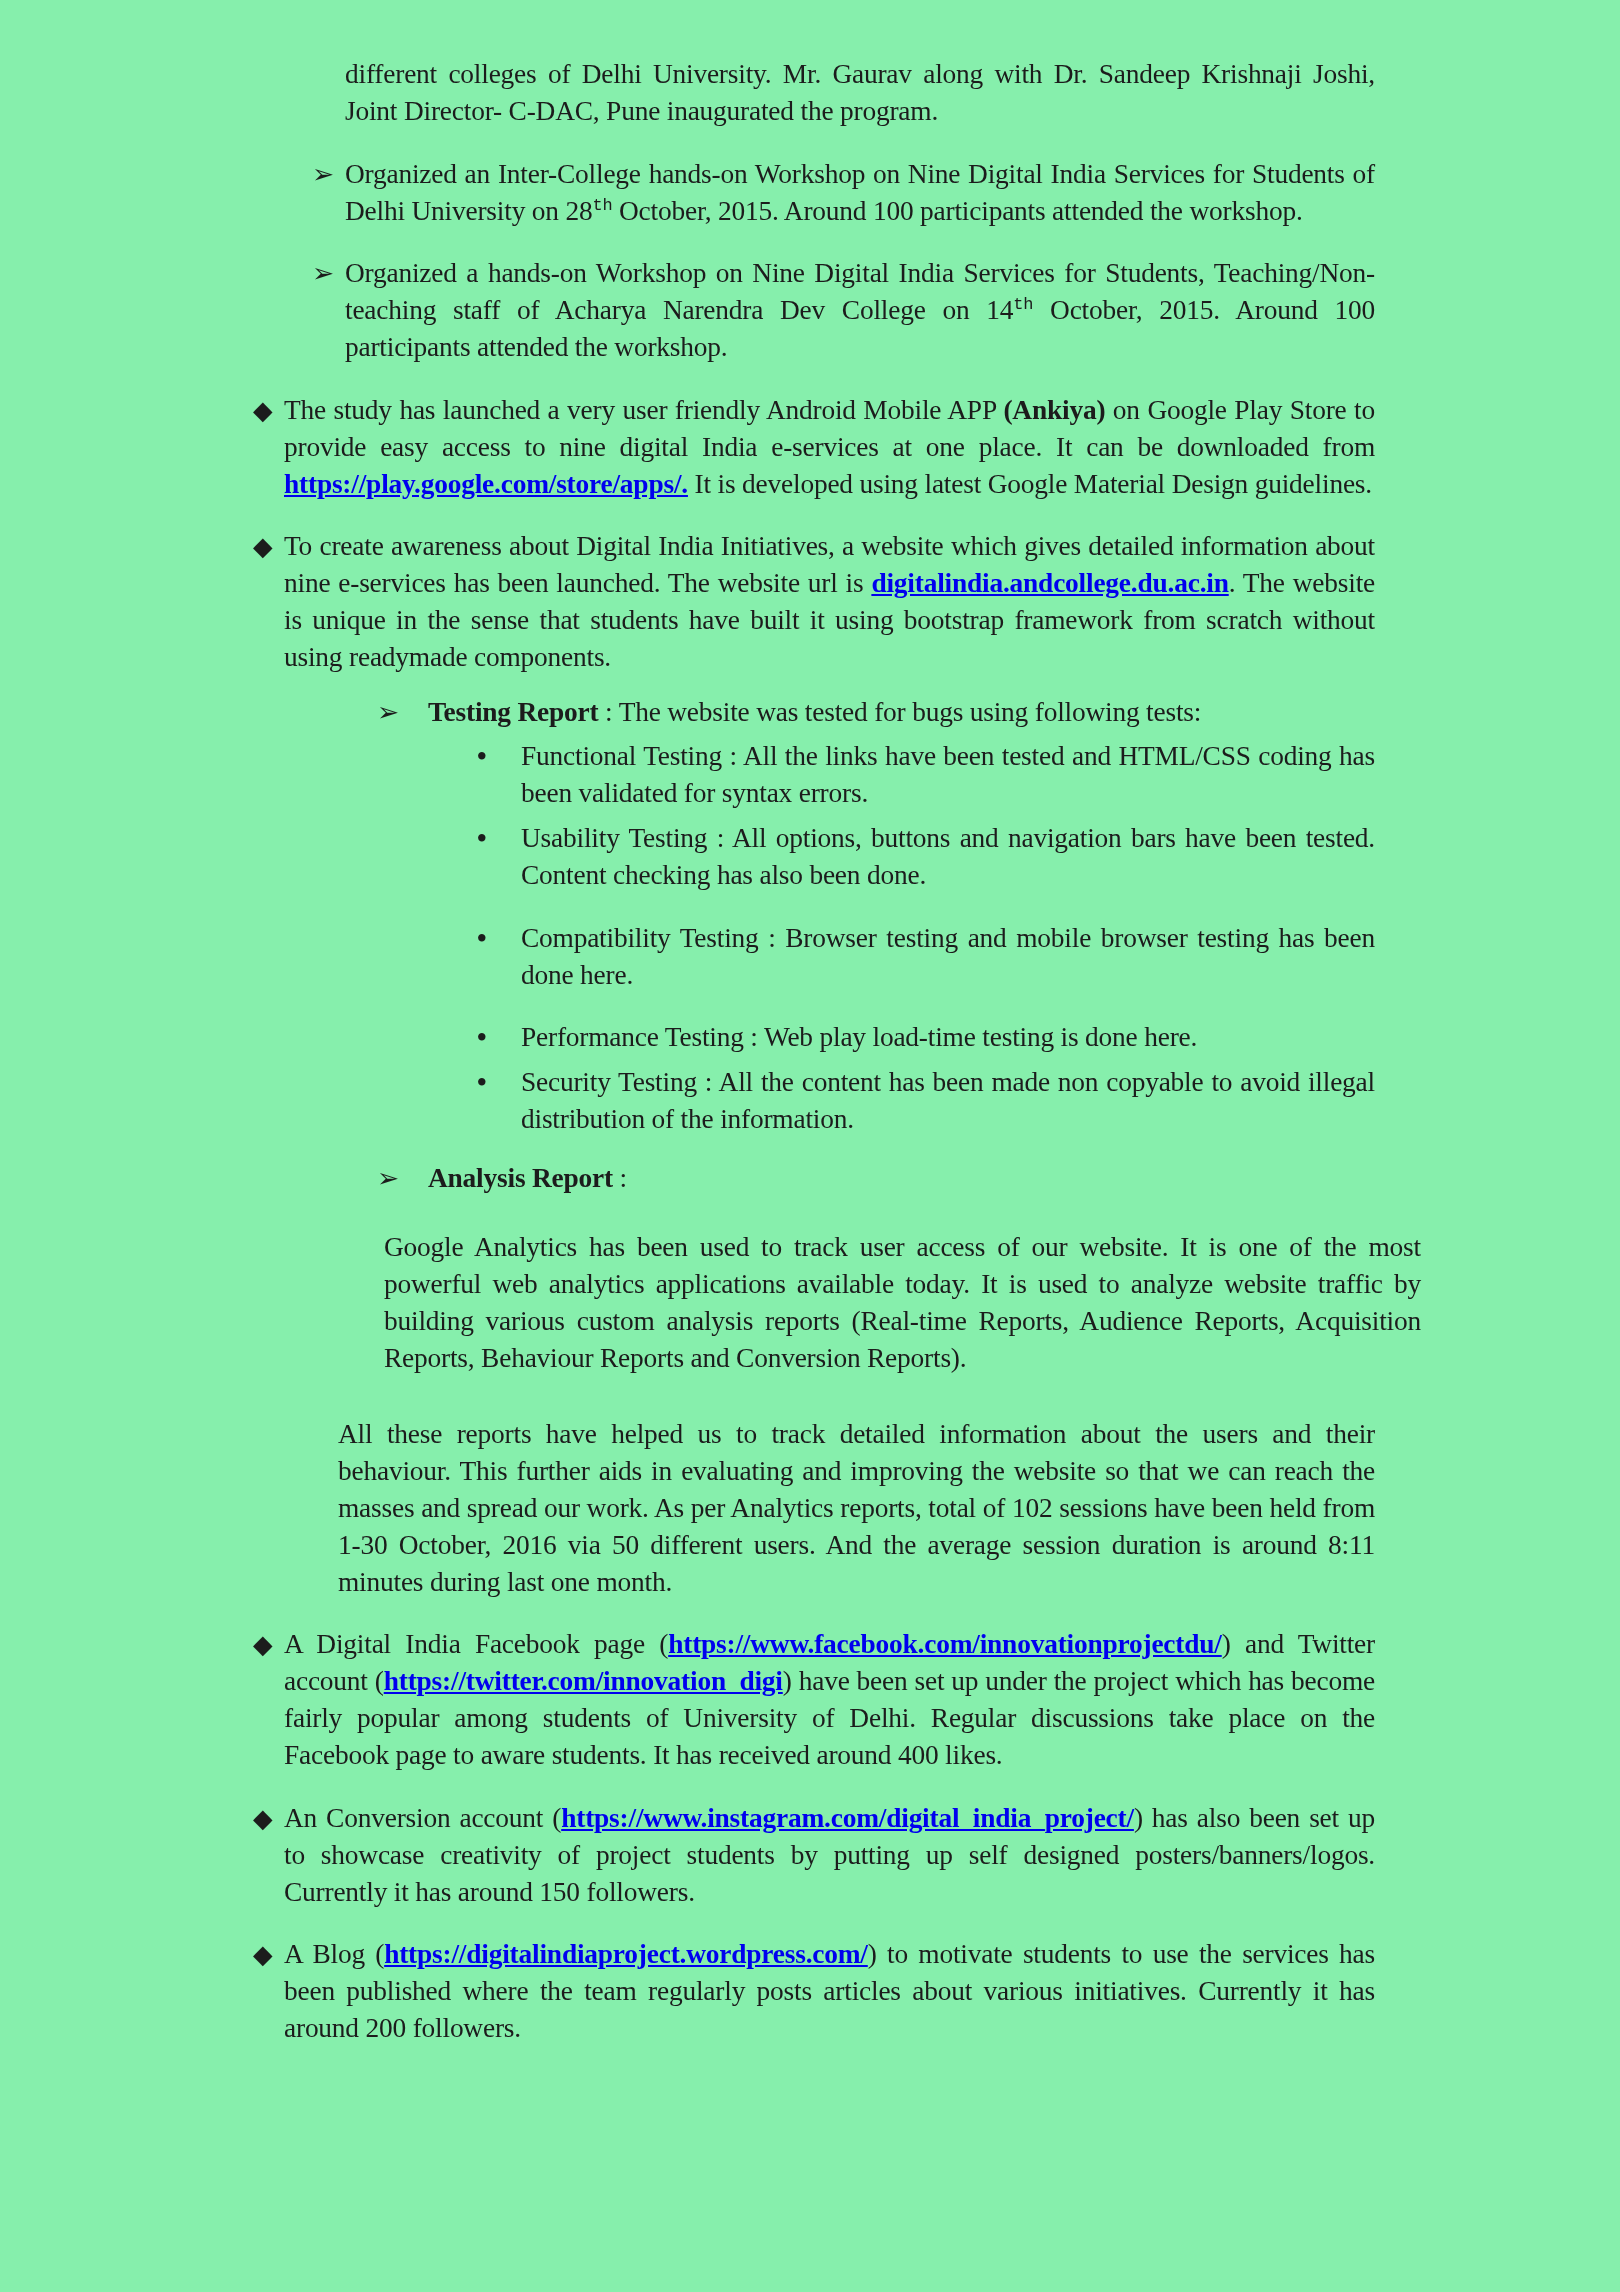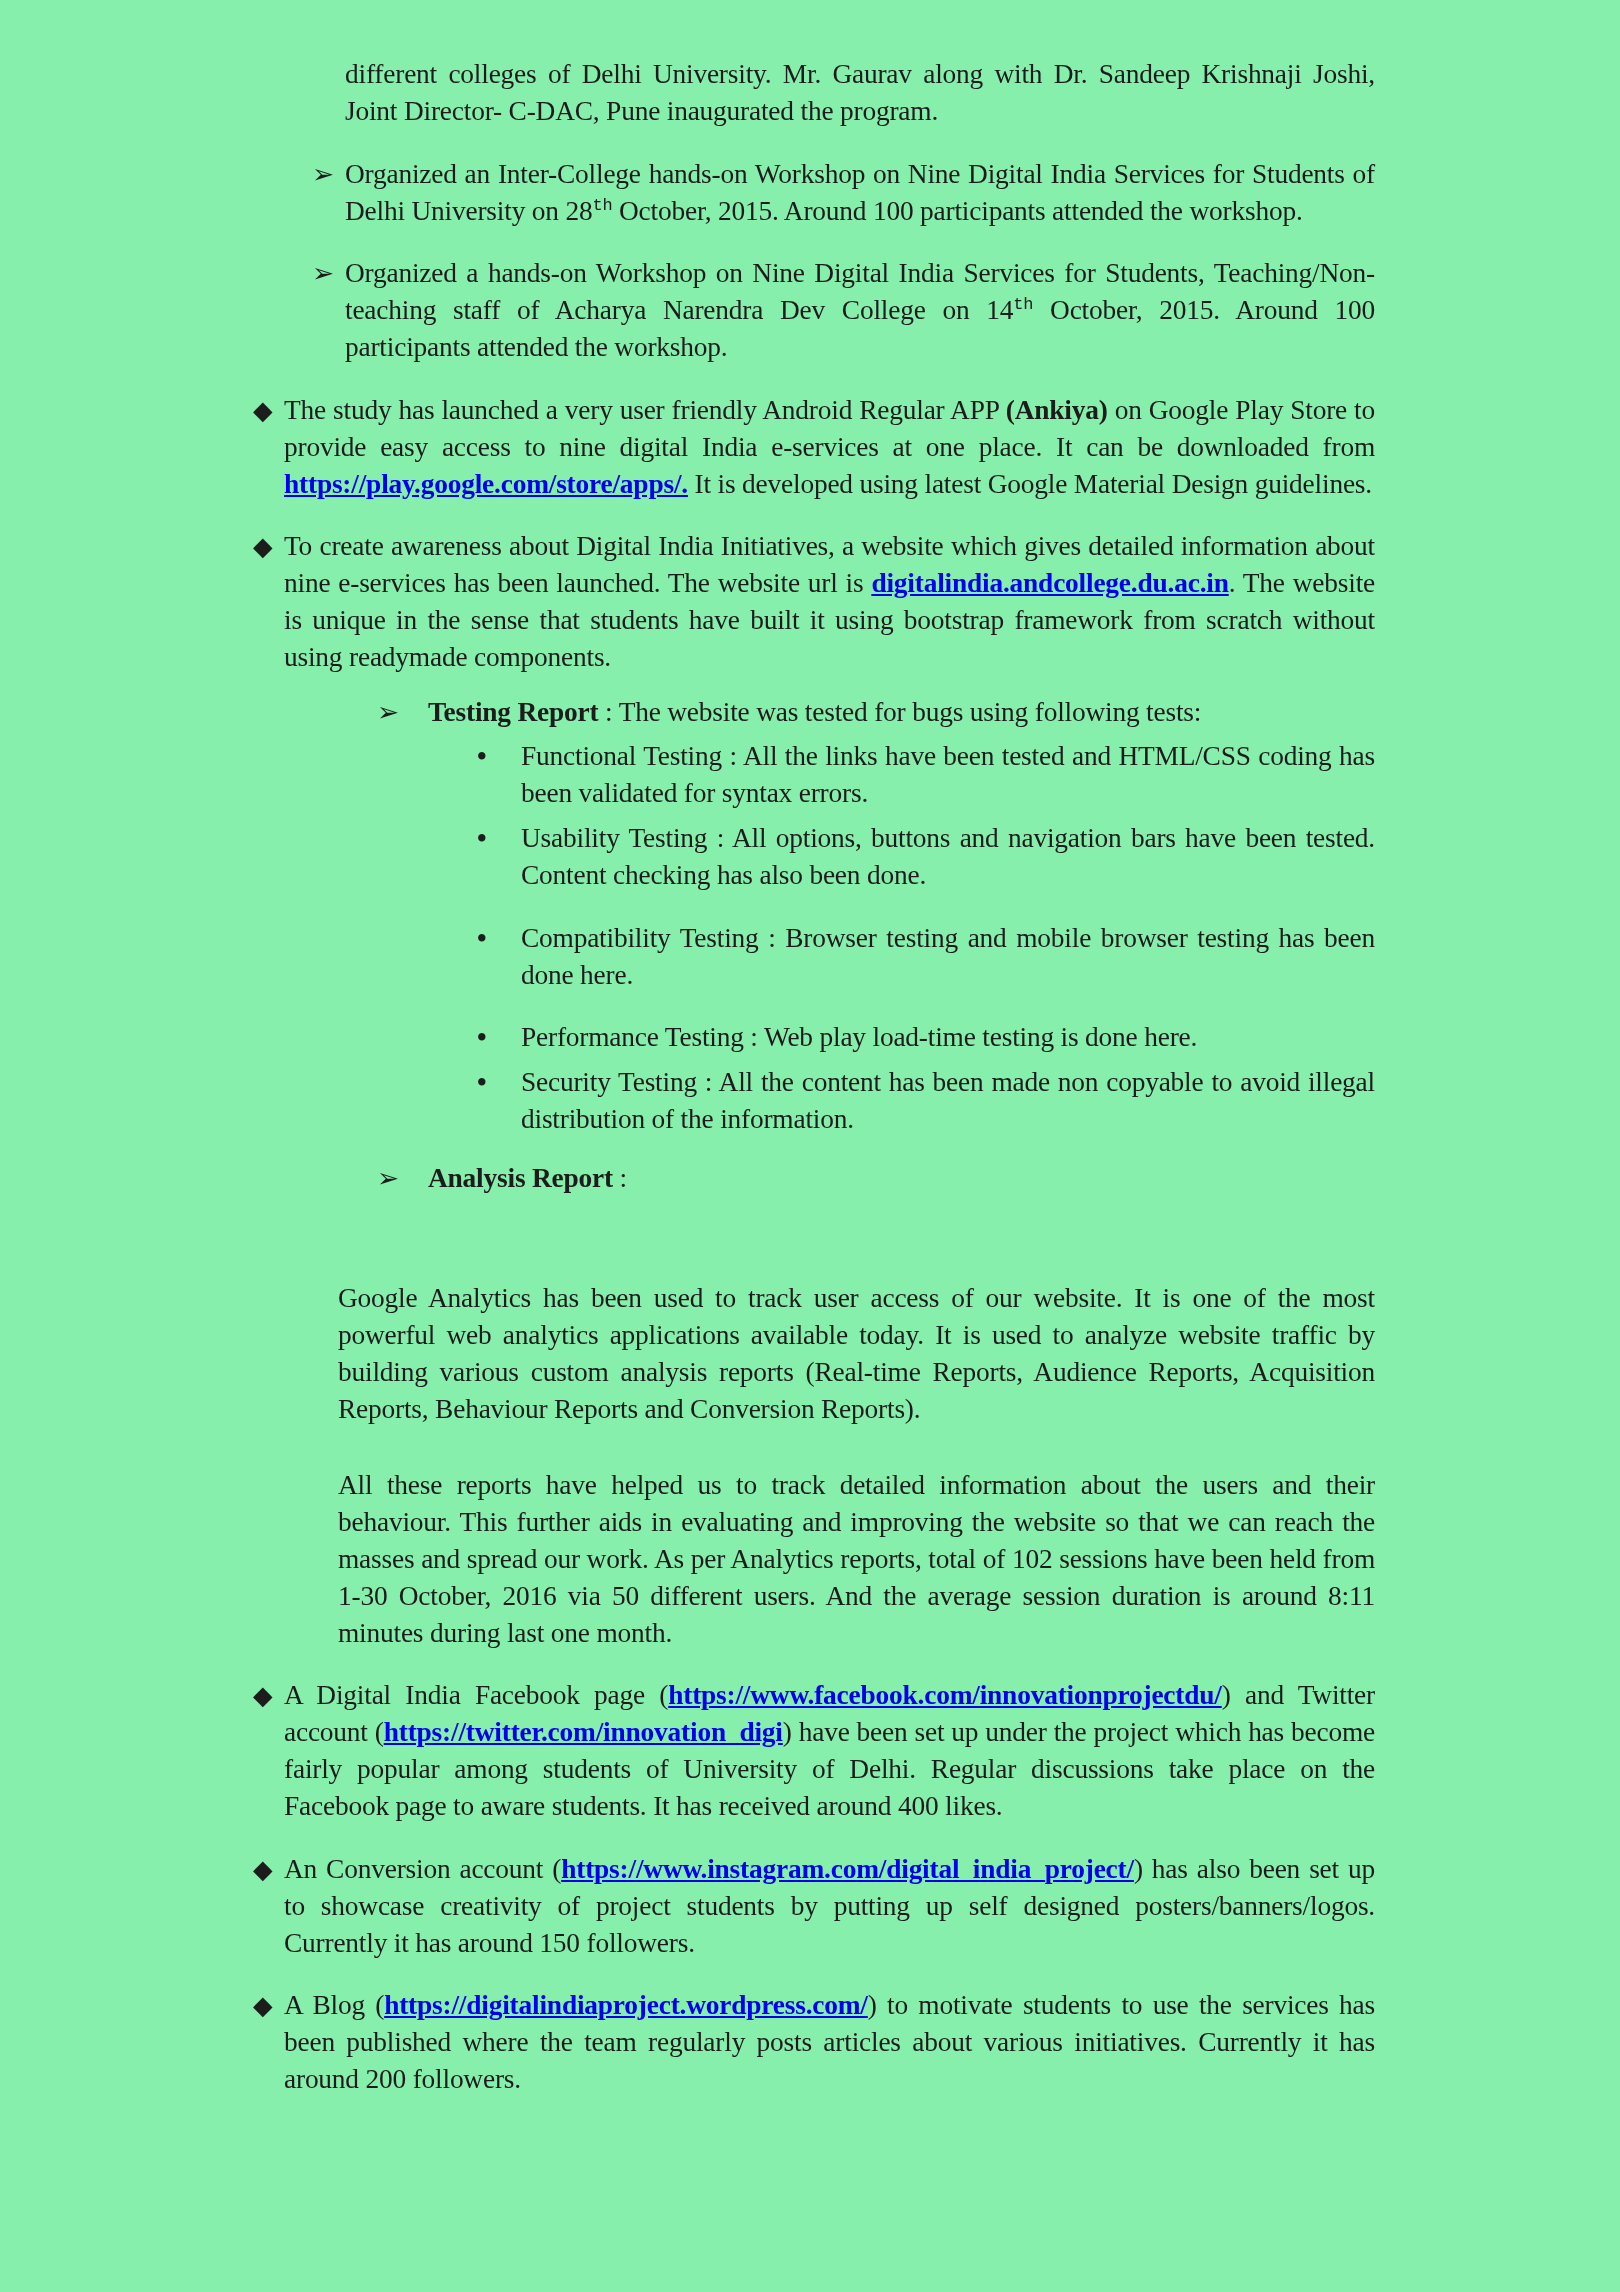--- a/index.html
+++ b/index.html
@@ -42,21 +42,21 @@
 
   
   .dot{margin-top:7.8px;}
   .dot .marker{left:477px;font-size:27.4px;font-weight:bold;}
   .dot .body{margin-left:521px;width:854px;}
   .dot.gap{margin-top:25.5px;}
 
   
   .plain{margin-top:39px;}
   .plain .body{margin-left:338px;width:1037px;}
-  .plain.gapbig{margin-top:83px;}
+  .plain.gapbig{margin-top:32px;padding-left:46px;}
 
   strong{font-weight:bold;}
   .sup{vertical-align:super;font-size:0.62em;line-height:0;font-family:Liberation Mono, monospace;}
   a.link{
     color:#0000EE;
     font-weight:bold;
     text-decoration:underline;
     cursor:pointer;
   }
 </style>
@@ -71,21 +71,21 @@
       <div class="block arrow1">
         <span class="marker">➢</span>
         <div class="body"><span>Organized an Inter-College hands-on Workshop on Nine Digital India Services for Students of Delhi University on 28</span><sup class="sup">th</sup><span> October, 2015. Around 100 participants attended the workshop.</span></div>
       </div>
       <div class="block arrow1">
         <span class="marker">➢</span>
         <div class="body"><span>Organized a hands-on Workshop on Nine Digital India Services for Students, Teaching/Non-teaching staff of Acharya Narendra Dev College on 14</span><sup class="sup">th</sup><span> October, 2015. Around 100 participants attended the workshop.</span></div>
       </div>
       <div class="block diamond">
         <span class="marker">◆</span>
-        <div class="body"><span>The study has launched a very user friendly Android Regular APP </span><strong>(Ankiya)</strong><span> on Google Play Store to provide easy access to nine digital India e-services at one place. It can be downloaded from </span><a class="link">https://play.google.com/store/apps/.</a><span> It is developed using latest Google Material Design guidelines.</span></div>
+        <div class="body"><span>The study has launched a very user friendly Android Mobile APP </span><strong>(Ankiya)</strong><span> on Google Play Store to provide easy access to nine digital India e-services at one place. It can be downloaded from </span><a class="link">https://play.google.com/store/apps/.</a><span> It is developed using latest Google Material Design guidelines.</span></div>
       </div>
       <div class="block diamond">
         <span class="marker">◆</span>
         <div class="body"><span>To create awareness about Digital India Initiatives, a website which gives detailed information about nine e-services has been launched. The website url is </span><a class="link">digitalindia.andcollege.du.ac.in</a><span>. The website is unique in the sense that students have built it using bootstrap framework from scratch without using readymade components.</span></div>
       </div>
       <div class="block arrow2">
         <span class="marker">➢</span>
         <div class="body"><strong>Testing Report</strong><span> :  The website was tested for bugs using following tests:</span></div>
       </div>
       <div class="block dot">

